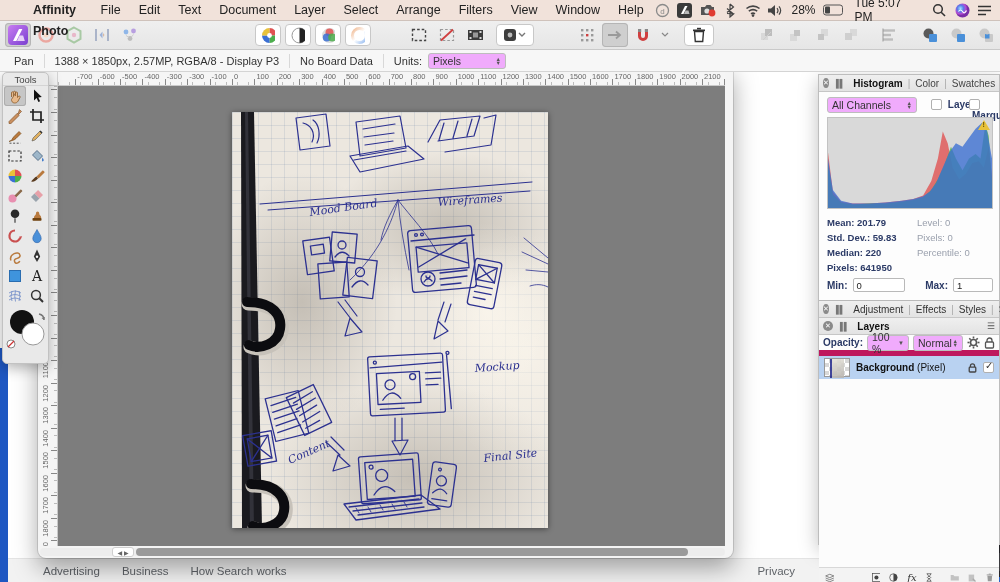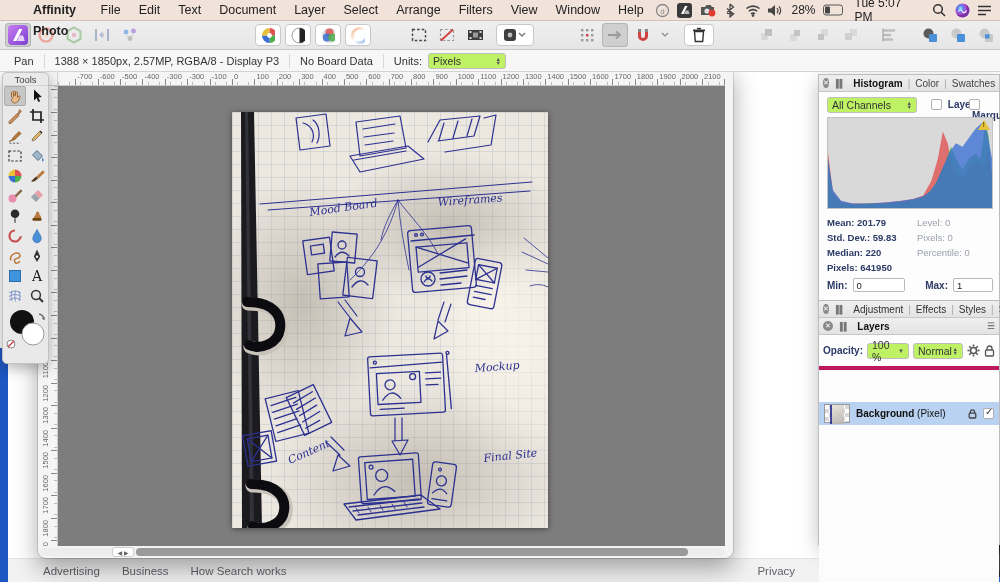--- a/index.html
+++ b/index.html
@@ -20,21 +20,21 @@
   
   #toolbar { left:0; top:21px; width:1000px; height:29px; background:linear-gradient(#efefef,#e6e6e6); border-bottom:1px solid #c9c9c9; display:flex; align-items:center; z-index:49; }
   .tbtn { width:26px; height:24px; display:inline-flex; align-items:center; justify-content:center; border-radius:4px; margin:0 1px; }
   .tbtn.pressed { background:#cfcfcf; box-shadow:inset 0 0 0 1px #b5b5b5; }
   .tgroup { display:flex; align-items:center; }
   .wbtn { background:#fff; border:1px solid #c8c8c8; border-radius:4px; height:22px; display:inline-flex; align-items:center; justify-content:center; padding:0 5px; margin:0 2px; }
 
   
   #contextbar { left:0; top:50px; width:1000px; height:22px; background:#f7f7f7; border-bottom:1px solid #d4d4d4; display:flex; align-items:center; font-size:11px; color:#333; z-index:48; }
   #contextbar .csep { width:1px; height:14px; background:#d8d8d8; margin:0 10px; }
-  .dropdown { background:#bef264; border:1px solid #bdbdbd; border-radius:3px; height:16px; display:inline-flex; align-items:center; font-size:10.5px; padding:0 4px; position:relative; }
+  .dropdown { background:#f0abfc; border:1px solid #bdbdbd; border-radius:3px; height:16px; display:inline-flex; align-items:center; font-size:10.5px; padding:0 4px; position:relative; }
   .stepper { display:inline-flex; flex-direction:column; line-height:4px; font-size:5.5px; color:#555; margin-left:6px; }
 
   
   #safari-bg { left:0; top:72px; width:1000px; height:510px; background:#fff; z-index:0; }
   #blue-strip { left:0; top:348px; width:8px; height:234px; background:#1e57c2; z-index:1; }
   #google-footer { left:8px; top:558px; width:976px; height:24px; background:#f2f2f2; border-top:1px solid #e4e4e4; display:flex; align-items:center; font-size:11.5px; color:#5f6368; z-index:1; }
   #google-footer .flink { margin-right:22px; }
   #footer-right { margin-left:auto; display:flex; }
   #footer-right .flink { margin-right:0; margin-left:28px; }
   #dark-corner { left:984px; top:533px; width:16px; height:49px; background:#242428; z-index:2; }
@@ -82,22 +82,22 @@
   .graytxt { color:#9aa0ad; }
   .inputbox { background:#fff; border:1px solid #b9b9b9; border-radius:2px; height:14px; font-size:9.5px; padding:0 3px; color:#222; display:inline-flex; align-items:center; }
   .checkbox { width:11px; height:11px; background:#fff; border:1px solid #b0b0b0; border-radius:2px; display:inline-block; vertical-align:-2px; }
   #histchart { position:absolute; left:8px; top:42px; width:166px; height:92px; background:#d9d9d9; border:1px solid #c2c2c2; }
   #warn { position:absolute; right:2px; top:2px; width:0; height:0; border-left:6px solid transparent; border-right:6px solid transparent; border-bottom:10px solid #e8c23a; }
   #warn:after { content:"!"; position:absolute; left:-1.5px; top:1px; font-size:7px; color:#6a5200; font-weight:bold; }
   #stats-left { position:absolute; left:8px; top:140px; line-height:15px; font-size:9.5px; }
   #stats-right { position:absolute; left:98px; top:140px; line-height:15px; font-size:9.5px; }
   #minmax { position:absolute; left:8px; top:203px; width:166px; display:flex; align-items:center; }
   #adjbar-tabs .tab { color:#333; }
-  #opacityrow { height:35px; display:flex; align-items:center; padding:2px 4px; gap:4px; border-bottom:4px solid #be185d; }
-  #layerrow { height:23px; background:#b9d2f1; display:flex; align-items:center; padding:0 5px; gap:6px;margin-top:32px; }
+  #opacityrow { height:21px; display:flex; align-items:center; padding:2px 4px; gap:4px; border-bottom:6px solid #be185d; }
+  #layerrow { height:23px; background:#b9d2f1; display:flex; align-items:center; padding:0 5px; gap:6px; }
   #layerthumb { width:26px; height:19px; background:repeating-conic-gradient(#d8d8d8 0 25%,#fff 0 50%) 0 0/8px 8px; border:1px solid #999; display:flex; justify-content:center; }
   #layerthumb .pic { width:14px; height:19px; background:linear-gradient(160deg,#e8e4da,#c9c6c0 60%,#b8b4ae); border-left:2px solid #2e3390; opacity:.9; }
   #layersbody { height:188px; background:#fcfcfc; }
   #layericons { height:20px; background:#f3f3f3; border-top:1px solid #d8d8d8; display:flex; align-items:center; padding:0 6px; gap:9px; }
 
   svg { display:block; }
   text.sketchlabel { font-family:"DejaVu Serif", serif; font-style:italic; font-size:11px; fill:#2c3190; }
 </style>
 </head>
 <body>

